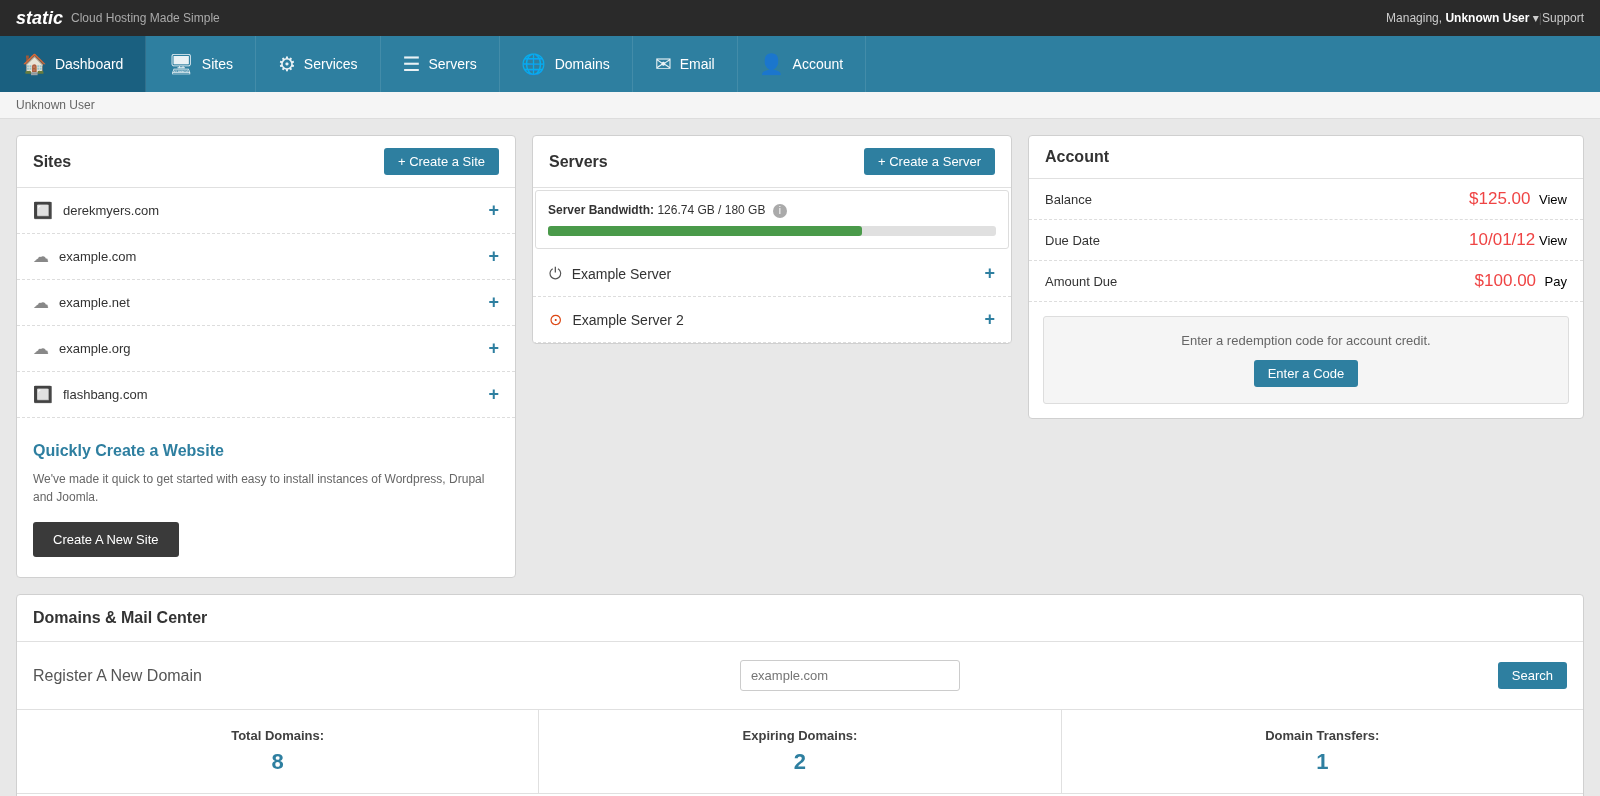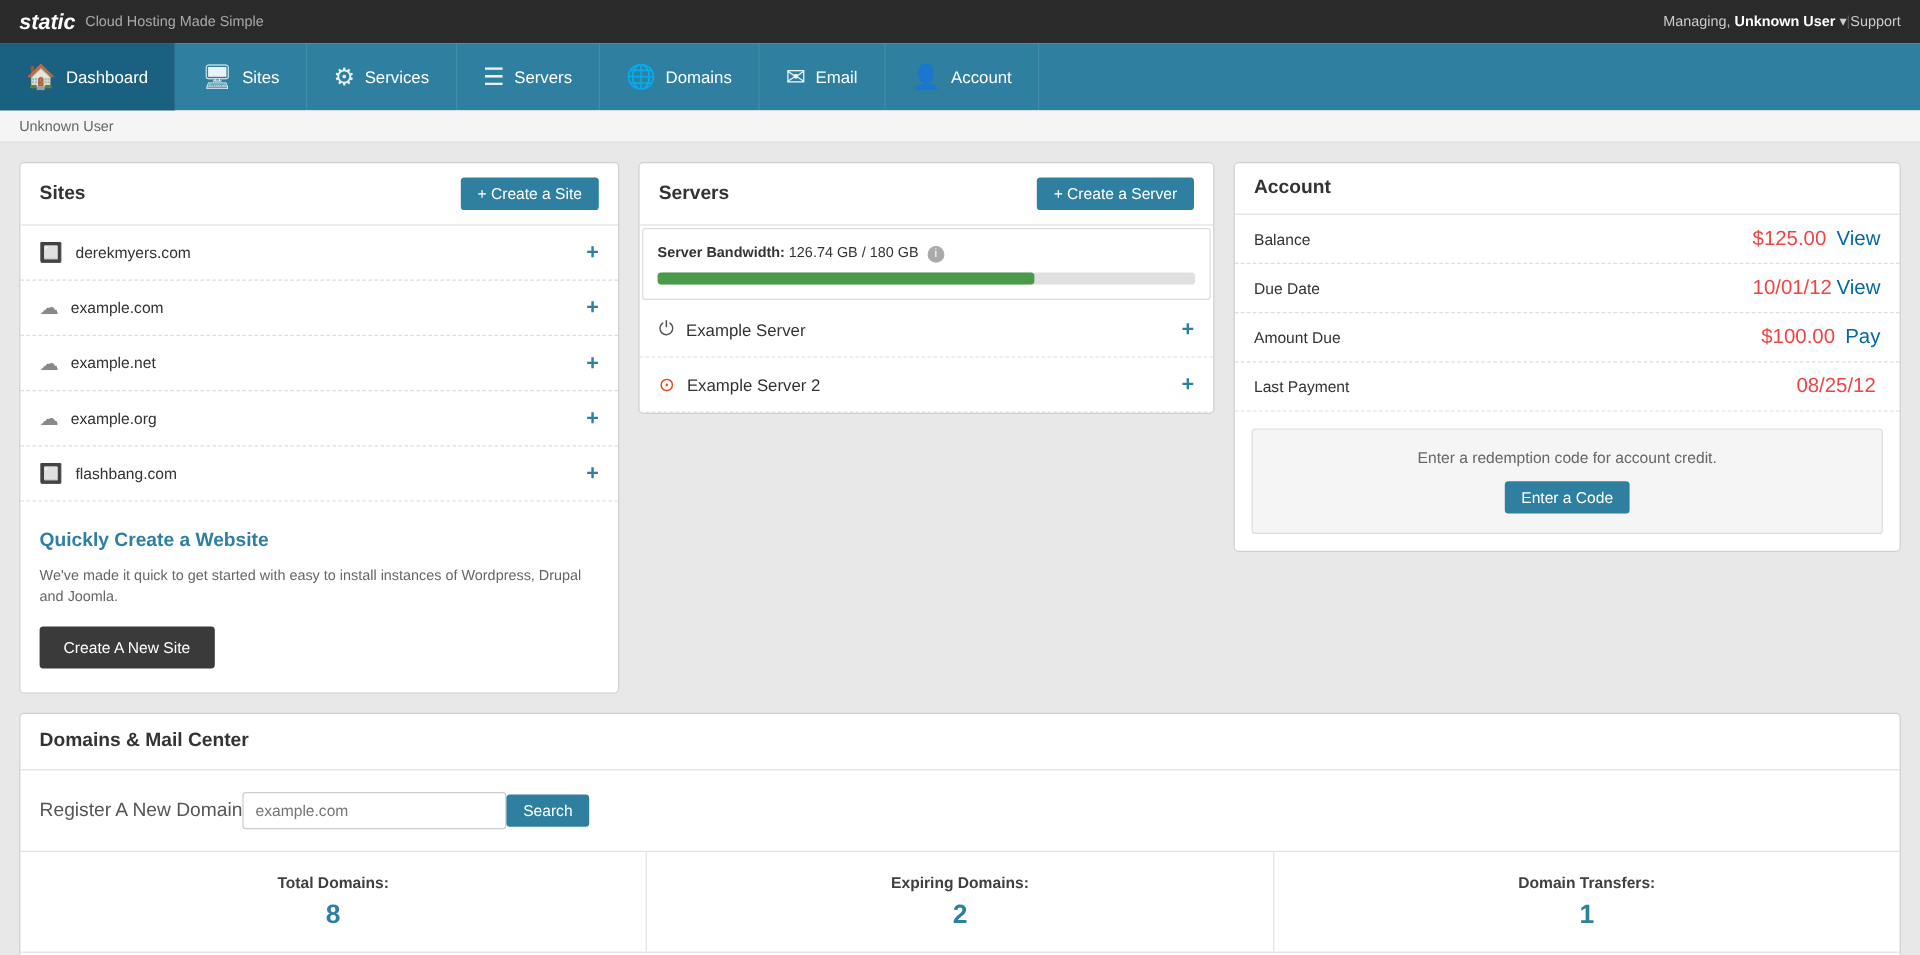--- a/index.html
+++ b/index.html
@@ -157,21 +157,21 @@
     
     #account-panel { flex: 1; }
     .account-row {
       display: flex;
       align-items: center;
       padding: 10px 16px;
       border-bottom: 1px dashed #ddd;
     }
     .account-label { flex: 1; color: #333; font-size: 13px; }
     .account-value { color: #ef4444; font-size: 17px; min-width: 70px; }
-    .account-link { color: #0369a1; cursor: pointer; font-size: 17px; }
+    .account-link { color: #000000; cursor: pointer; font-size: 13px; }
 
     .redemption-box {
       margin: 14px;
       background: #f5f5f5;
       border: 1px solid #ddd;
       border-radius: 3px;
       padding: 16px;
       text-align: center;
     }
     .redemption-box p { color: #666; font-size: 13px; margin-bottom: 12px; }
@@ -185,21 +185,21 @@
     }
     #domains-header {
       padding: 14px 16px;
       border-bottom: 1px solid #e0e0e0;
     }
     #domains-header h2 { font-size: 16px; font-weight: bold; color: #333; }
 
     .domain-register {
       display: flex;
       align-items: center;
-      justify-content: flex-start;
+      justify-content: space-between;
       padding: 18px 16px;
       border-bottom: 1px solid #e0e0e0;
     }
     .domain-register label { font-size: 16px; color: #555; }
     .domain-register input {
       border: 1px solid #ccc;
       border-radius: 3px;
       padding: 7px 10px;
       font-size: 13px;
       width: 220px;
@@ -404,25 +404,20 @@
     <div class="account-row">
       <span class="account-label">Due Date</span>
       <span class="account-value">10/01/12</span>
       <span class="account-link">View</span>
     </div>
     <div class="account-row">
       <span class="account-label">Amount Due</span>
       <span class="account-value">$100.00</span>
       <span class="account-link">Pay</span>
     </div>
-    <div class="account-row">
-      <span class="account-label">Last Payment</span>
-      <span class="account-value">08/25/12</span>
-      <span class="account-link"></span>
-    </div>
 
     <div class="redemption-box">
       <p>Enter a redemption code for account credit.</p>
       <button class="btn-teal">Enter a Code</button>
     </div>
   </div>
 
 </div>
 
 <div id="domains-section">

